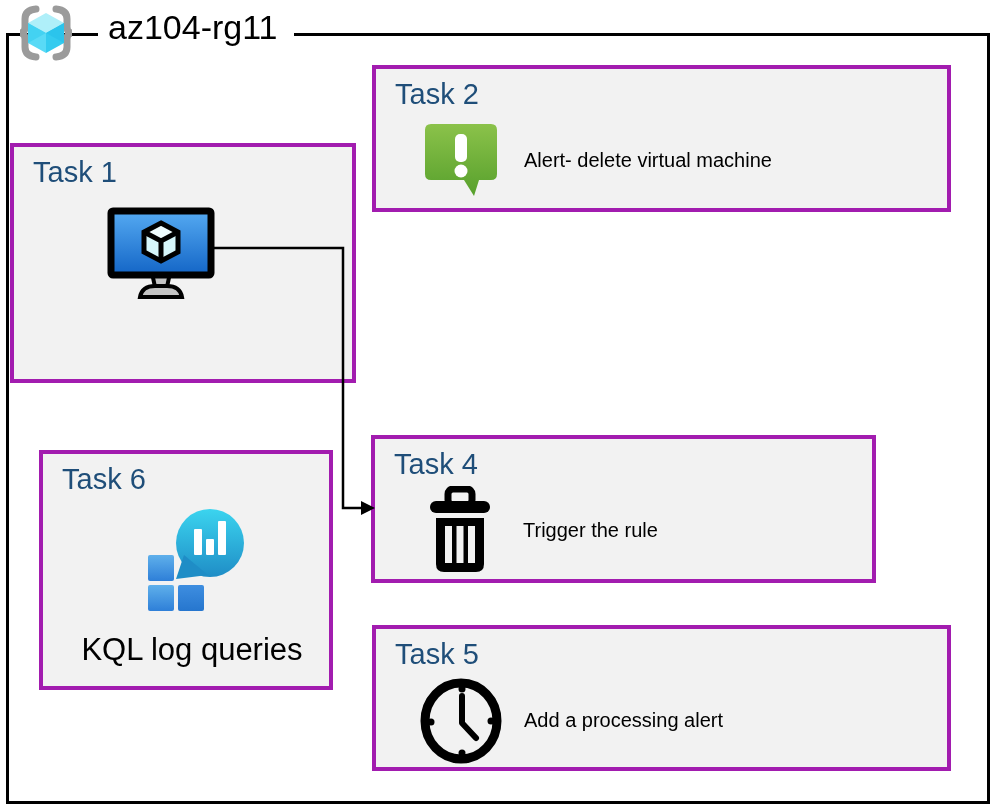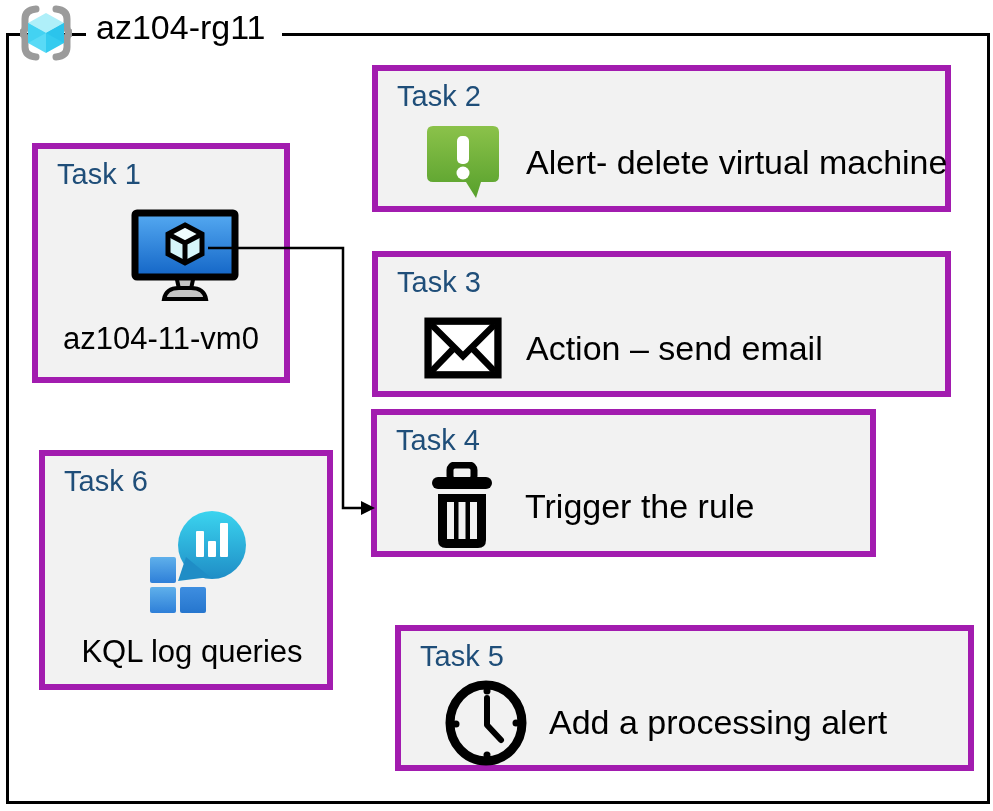--- a/index.html
+++ b/index.html
@@ -9,55 +9,55 @@
     position:relative; width:993px; height:811px; background:#fff; overflow:hidden;
   }
   .outer-frame {
     position:absolute; left:6px; top:33px; width:984px; height:771px;
     border:3px solid #000; background:#fff;
   }
   .legend-icon {
     position:absolute; left:10px; top:3px; width:72px; height:60px; z-index:3;
   }
   .legend-title {
-    position:absolute; left:86px; top:8px; z-index:3;
+    position:absolute; left:98px; top:8px; z-index:3;
     background:#fff; padding:0 16px 4px 10px;
     font-size:34px; color:#000; white-space:nowrap;
   }
   .box {
-    position:absolute; background:#F2F2F2; border:6px solid #a21caf;text-decoration:underline;
+    position:absolute; background:#F2F2F2; border:4px solid #a21caf;text-decoration:underline;
   }
   .heading {
     position:absolute; left:19px; top:9px;
     font-size:29px; color:#1F4E79; white-space:nowrap;
   }
   
-  .box-task1 { left:32px; top:143px; width:258px; height:240px; }
+  .box-task1 { left:10px; top:143px; width:346px; height:240px; }
   .box-task6 { left:39px; top:450px; width:294px; height:240px; }
   .vm-icon-wrap { position:absolute; left:92px; top:60px; width:110px; height:98px; }
   .kql-icon-wrap { position:absolute; left:103px; top:51px; width:100px; height:110px; }
   .box-caption {
     position:absolute; left:0; right:0; text-align:center;
     font-size:31px; color:#000; white-space:nowrap;
   }
   .box-task1 .box-caption { top:172px; }
   .box-task6 .box-caption { top:178px;padding-left:12px; }
   
   .box-task2 { left:372px; top:65px;  width:579px; height:147px; }
   .box-task3 { left:372px; top:251px; width:579px; height:146px; }
-  .box-task4 { left:371px; top:409px; width:505px; height:148px;padding-left:40px; }
-  .box-task5 { left:372px; top:625px; width:579px; height:146px;margin-left:23px; }
+  .box-task4 { left:371px; top:435px; width:505px; height:148px;padding-left:40px; }
+  .box-task5 { left:372px; top:625px; width:579px; height:146px; }
   .row-icon-wrap {
     position:absolute; left:42px; top:46px; width:86px; height:90px;
     display:flex; align-items:center; justify-content:center;
   }
   .row-text {
     position:absolute; left:148px; top:46px; height:90px;
     display:flex; align-items:center;
-    font-size:34px; color:#000; white-space:nowrap;
+    font-size:20px; color:#000; white-space:nowrap;
   }
   .arrow-layer {
     position:absolute; left:0; top:0; width:993px; height:811px;
     z-index:4; pointer-events:none;
   }
 </style>
 </head>
 <body>
 
 <div class="canvas">
@@ -85,52 +85,40 @@
         </linearGradient>
       </defs>
       <polygon points="46,66 64,66 61,80 49,80" fill="#C4C4C4" stroke="#000" stroke-width="4"></polygon>
       <path d="M34,90 Q36,79 49,79 L61,79 Q74,79 76,90 Z" fill="#C4C4C4" stroke="#000" stroke-width="4"></path>
       <rect x="5" y="4" width="100" height="64" rx="2" fill="url(#gScreen)" stroke="#000" stroke-width="7"></rect>
       <polygon points="55,16 72,25 72,45 55,54 38,45 38,25" fill="#D6F6FA"></polygon>
       <polygon points="55,16 72,25 55,34 38,25" fill="#EFFCFE"></polygon>
       <polygon points="55,16 72,25 72,45 55,54 38,45 38,25" fill="none" stroke="#000" stroke-width="5"></polygon>
       <path d="M38,25 L55,34 L72,25 M55,34 L55,54" fill="none" stroke="#000" stroke-width="5"></path>
     </svg>
-    <div class="box-caption">az104-11-vm0</div>
   </div>
 
   <div class="box box-task2">
     <div class="heading">Task 2</div>
     <div class="row-icon-wrap">
       <svg width="78" height="80" viewBox="0 0 78 80">
         <defs>
           <linearGradient id="gGreen" x1="0" y1="0" x2="0" y2="1">
             <stop offset="0" stop-color="#8BC24A"></stop>
               <stop offset="1" stop-color="#57A02C"></stop>
           </linearGradient>
         </defs>
         <path d="M9,4 L69,4 Q75,4 75,10 L75,54 Q75,60 69,60 L57,60 L52,76 L42,60 L9,60 Q3,60 3,54 L3,10 Q3,4 9,4 Z" fill="url(#gGreen)"></path>
         <rect x="33" y="14" width="12" height="28" rx="5" fill="#fff"></rect>
         <circle cx="39" cy="51" r="6.5" fill="#fff"></circle>
       </svg>
     </div>
     <div class="row-text">Alert- delete virtual machine</div>
   </div>
 
-  <div class="box box-task3">
-    <div class="heading">Task 3</div>
-    <div class="row-icon-wrap">
-      <svg width="78" height="62" viewBox="0 0 96 76">
-        <rect x="5" y="5" width="86" height="66" fill="#fff" stroke="#000" stroke-width="9"></rect>
-        <path d="M9,9 L48,48 L87,9" fill="none" stroke="#000" stroke-width="8"></path>
-        <path d="M9,67 L35,40 M87,67 L61,40" fill="none" stroke="#000" stroke-width="8"></path>
-      </svg>
-    </div>
-    <div class="row-text">Action – send email</div>
-  </div>
 
   <div class="box box-task4">
     <div class="heading">Task 4</div>
     <div class="row-icon-wrap">
       <svg width="64" height="88" viewBox="0 0 64 88">
         <rect x="20" y="3" width="24" height="16" rx="5" fill="none" stroke="#000" stroke-width="7"></rect>
         <rect x="2" y="15" width="60" height="12" rx="6" fill="#000"></rect>
         <path d="M8,32 L56,32 L56,78 Q56,86 48,86 L16,86 Q8,86 8,78 Z" fill="#000"></path>
         <rect x="17" y="40" width="7" height="37" fill="#F2F2F2"></rect>
         <rect x="28.5" y="40" width="7" height="37" fill="#F2F2F2"></rect>

